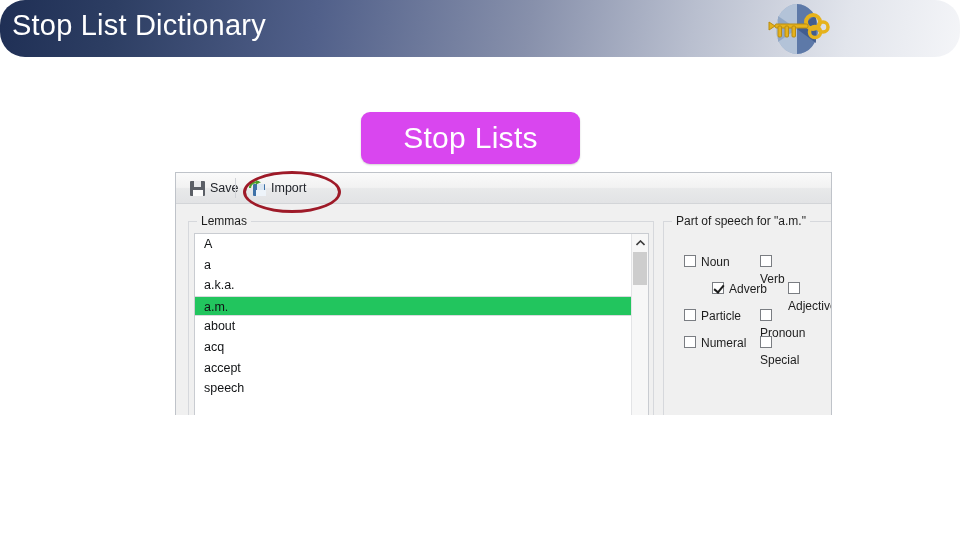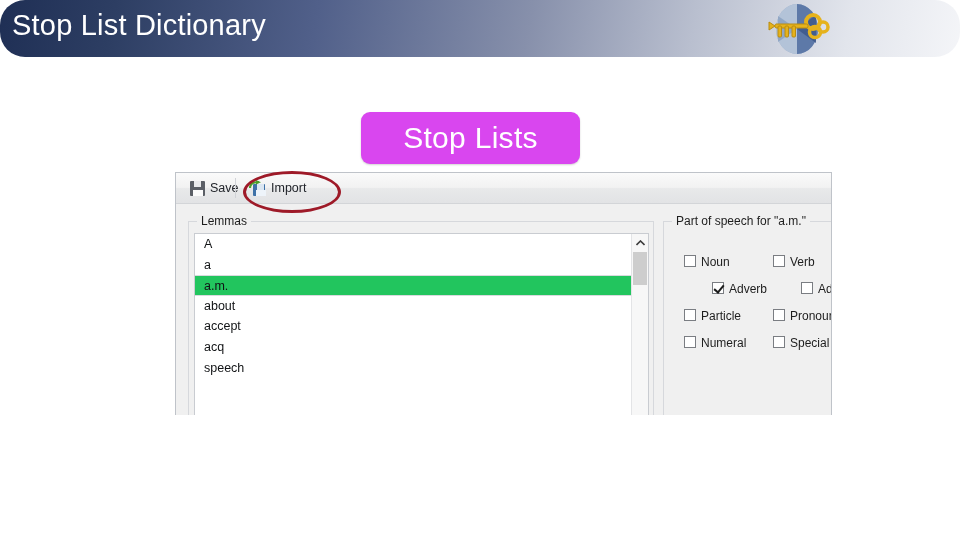--- a/index.html
+++ b/index.html
@@ -258,21 +258,21 @@
     content: "";
     position: absolute;
     left: 3px; top: 0px;
     width: 4px; height: 8px;
     border-right: 2px solid #1b1b1b;
     border-bottom: 2px solid #1b1b1b;
     transform: rotate(40deg);
   }
 
   .col1 { left: 20px; }
-  .col2 { left: 109px; }
+  .col2 { left: 96px; flex-direction: column; }
   .r1 { top: 33px; }
   .r2 { top: 60px; padding-left: 28px; }
   .r3 { top: 87px; }
   .r4 { top: 114px; }
 </style>
 </head>
 <body>
 
 <div id="slide-header">
   <div id="header-title">Stop List Dictionary</div>
@@ -328,24 +328,25 @@
     </div>
   </div>
 
   <div class="groupbox" id="gb-lemmas">
     <span class="gb-title">Lemmas</span>
 
     <div id="lemmas-listbox">
       <div id="lemmas-items">
           <div class="lemma-row">A</div>
           <div class="lemma-row">a</div>
+          <div class="lemma-row">a.k.a.</div>
           <div class="lemma-row selected">a.m.</div>
           <div class="lemma-row">about</div>
+          <div class="lemma-row">acq</div>
           <div class="lemma-row">accept</div>
-          <div class="lemma-row">acq</div>
           <div class="lemma-row">speech</div>
         </div>
 
       <div id="lemmas-scrollbar">
         <div id="sb-up">
           <svg width="9" height="6" viewBox="0 0 9 6">
             <path d="M0.5 5 L4.5 1 L8.5 5" stroke="#3c3c3c" stroke-width="1.6" fill="none"></path>
           </svg>
         </div>
         <div id="sb-thumb"></div>

